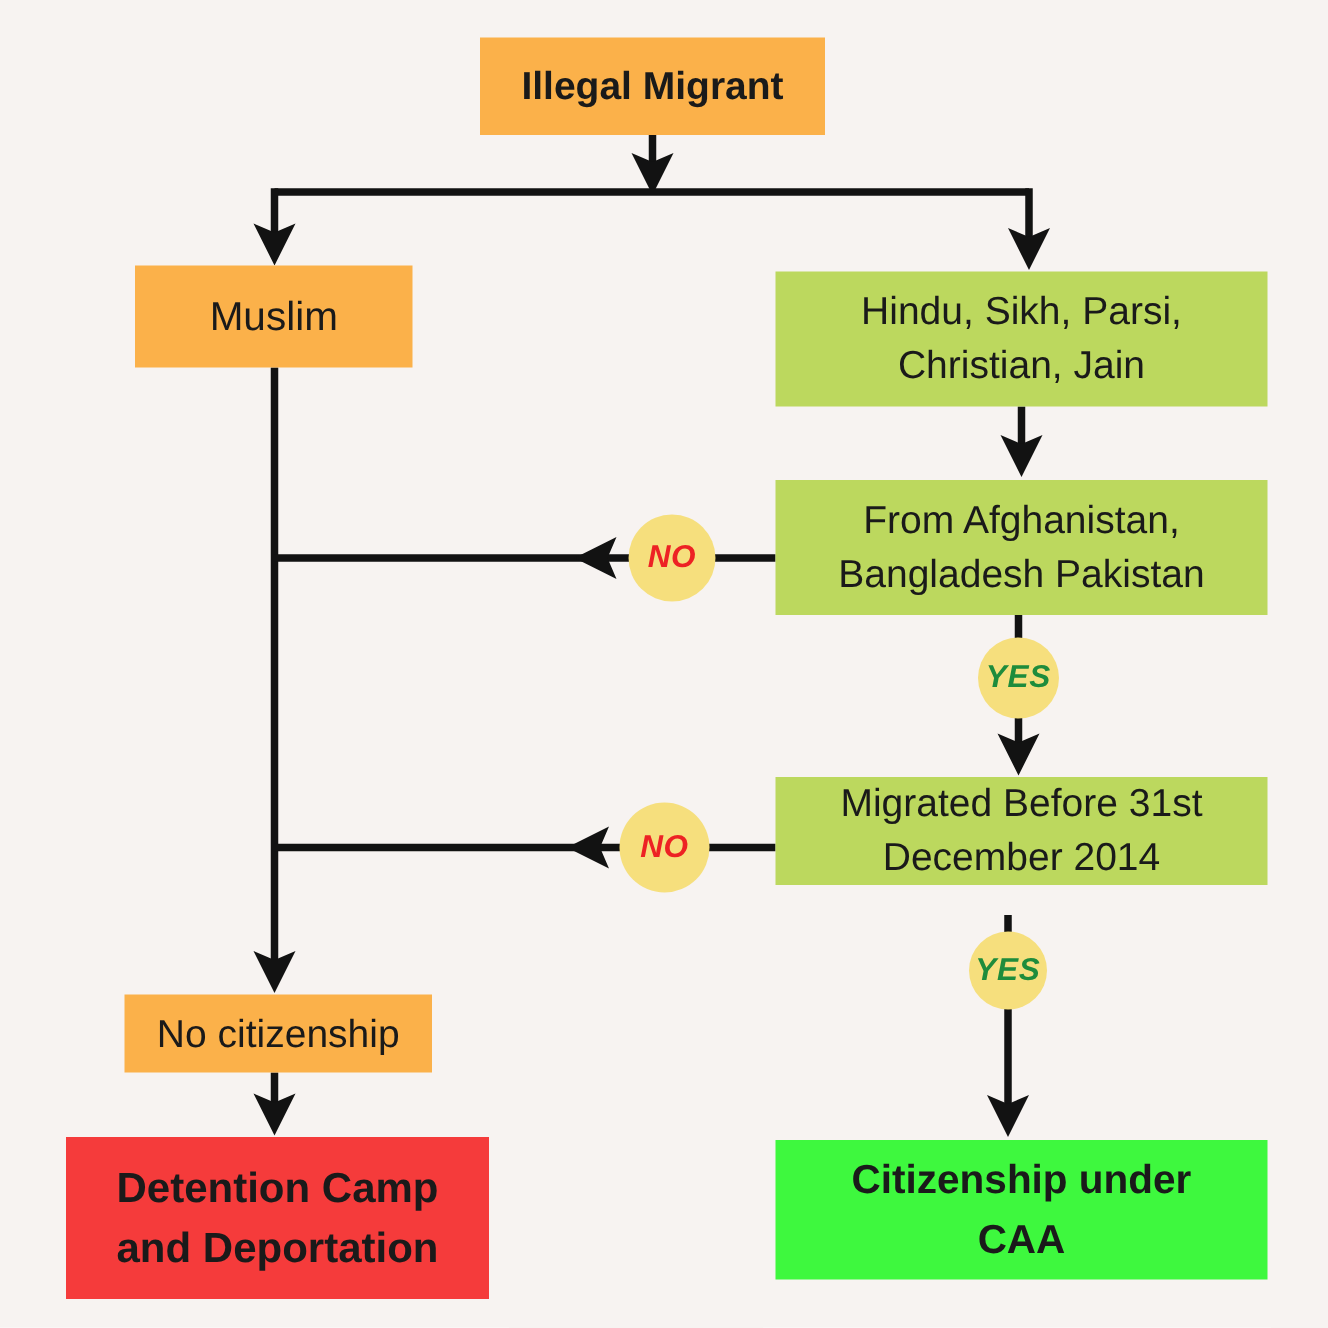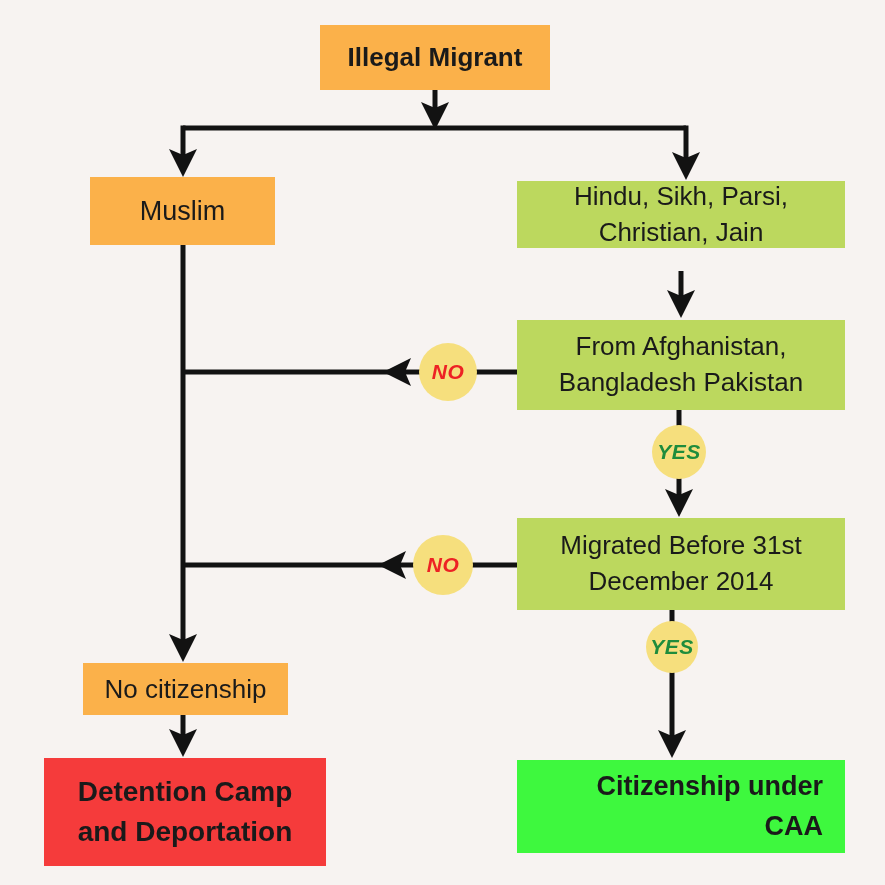--- a/index.html
+++ b/index.html
@@ -43,42 +43,42 @@
   }
   .node-illegal {
     left: 320px; top: 25px; width: 230px; height: 65px;
     font-size: 26px; font-weight: 700;
   }
   .node-muslim {
     left: 90px; top: 177px; width: 185px; height: 68px;
     font-size: 27px;
   }
   .node-religions {
-    left: 517px; top: 181px; width: 328px; height: 67px;
+    left: 517px; top: 181px; width: 328px; height: 90px;
     font-size: 26px; line-height: 1.38; padding: 0 20px;
   }
   .node-countries {
     left: 517px; top: 320px; width: 328px; height: 90px;
     font-size: 26px; line-height: 1.38; padding: 0 8px;
   }
   .node-migrated {
-    left: 517px; top: 518px; width: 328px; height: 92px;
+    left: 517px; top: 518px; width: 328px; height: 72px;
     font-size: 26px; line-height: 1.38; padding: 0 20px;
   }
   .node-nocitizenship {
     left: 83px; top: 663px; width: 205px; height: 52px;
     font-size: 26px;
   }
   .node-detention {
     left: 44px; top: 758px; width: 282px; height: 108px;
     font-size: 28px; font-weight: 700; line-height: 1.42; padding: 0 20px;
   }
   .node-caa {
     left: 517px; top: 760px; width: 328px; height: 93px;
-    font-size: 27px; font-weight: 700; line-height: 1.45; padding: 0 22px; text-align: right;
+    font-size: 27px; font-weight: 700; line-height: 1.45; padding: 0 22px;
   }
   .badge {
     position: absolute;
     border-radius: 50%;
     display: flex;
     align-items: center;
     justify-content: center;
     font-size: 21px;
     font-weight: 700;
     letter-spacing: 0.5px;

